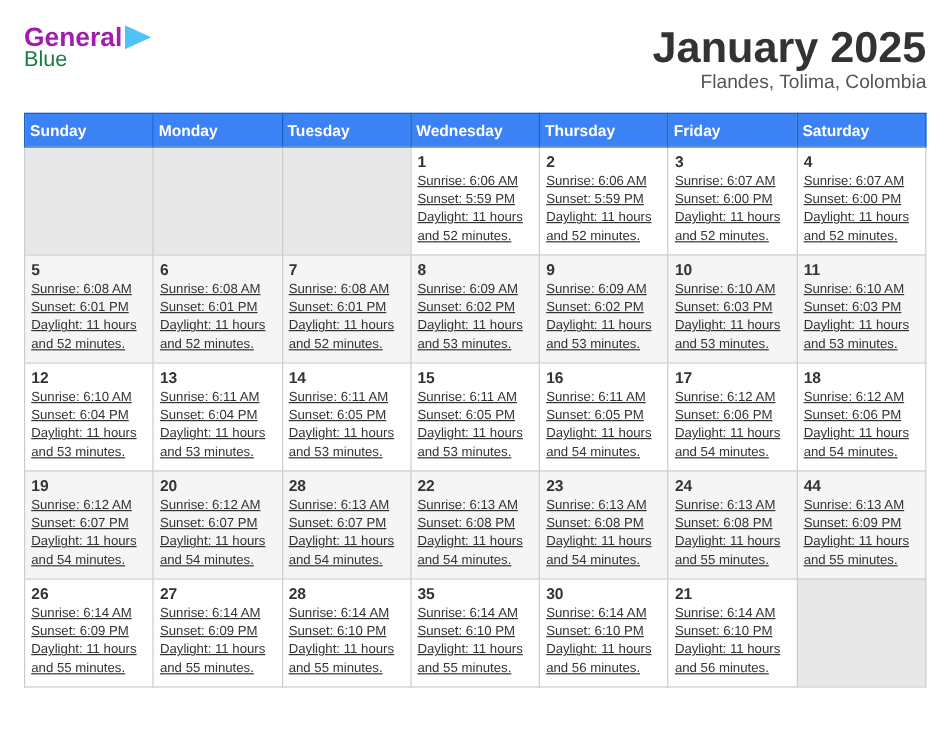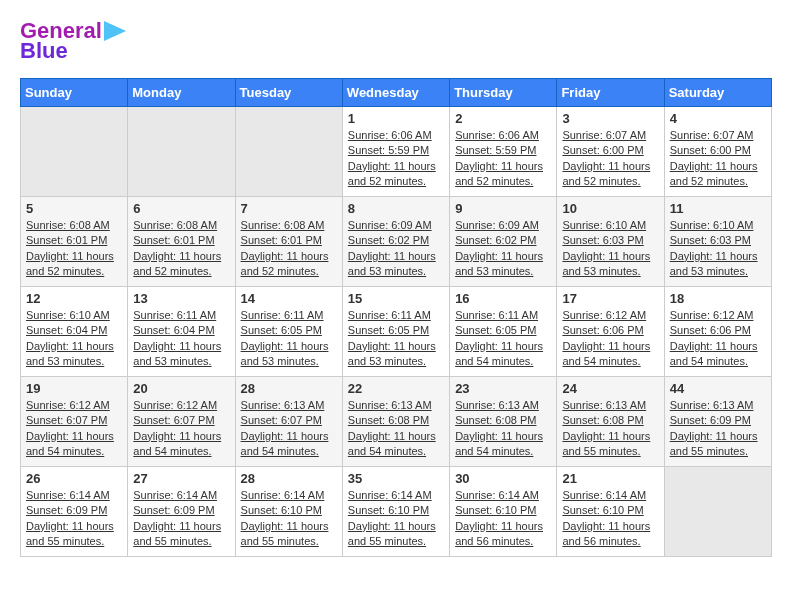--- a/index.html
+++ b/index.html
@@ -86,22 +86,26 @@
   <div class="logo-wrapper">
     <div>
       <div style="display:flex;align-items:center;">
         <div style="font-size:22px;font-weight:bold;color:#333;line-height:1;">
           <span style="color:#a21caf;">General</span>
         </div>
         <svg width="22" height="20" viewBox="0 0 22 20" style="margin-left:2px;">
           <polygon points="0,0 22,10 0,20" fill="#4fc3f7"></polygon>
         </svg>
       </div>
-      <div style="font-size:22px;font-weight:bold;color:#6d28d9;line-height:1;margin-top:-2px;">Blue</div>
+      <div style="font-size:18px;font-weight:normal;color:#15803d;line-height:1;margin-top:-2px;">Blue</div>
     </div>
+  </div>
+  <div class="title-block">
+    <h1>January 2025</h1>
+    <h2>Flandes, Tolima, Colombia</h2>
   </div>
 </div>
 
 <table>
   <thead>
     <tr>
     <th>Sunday</th>
         <th>Monday</th>
         <th>Tuesday</th>
         <th>Wednesday</th>

